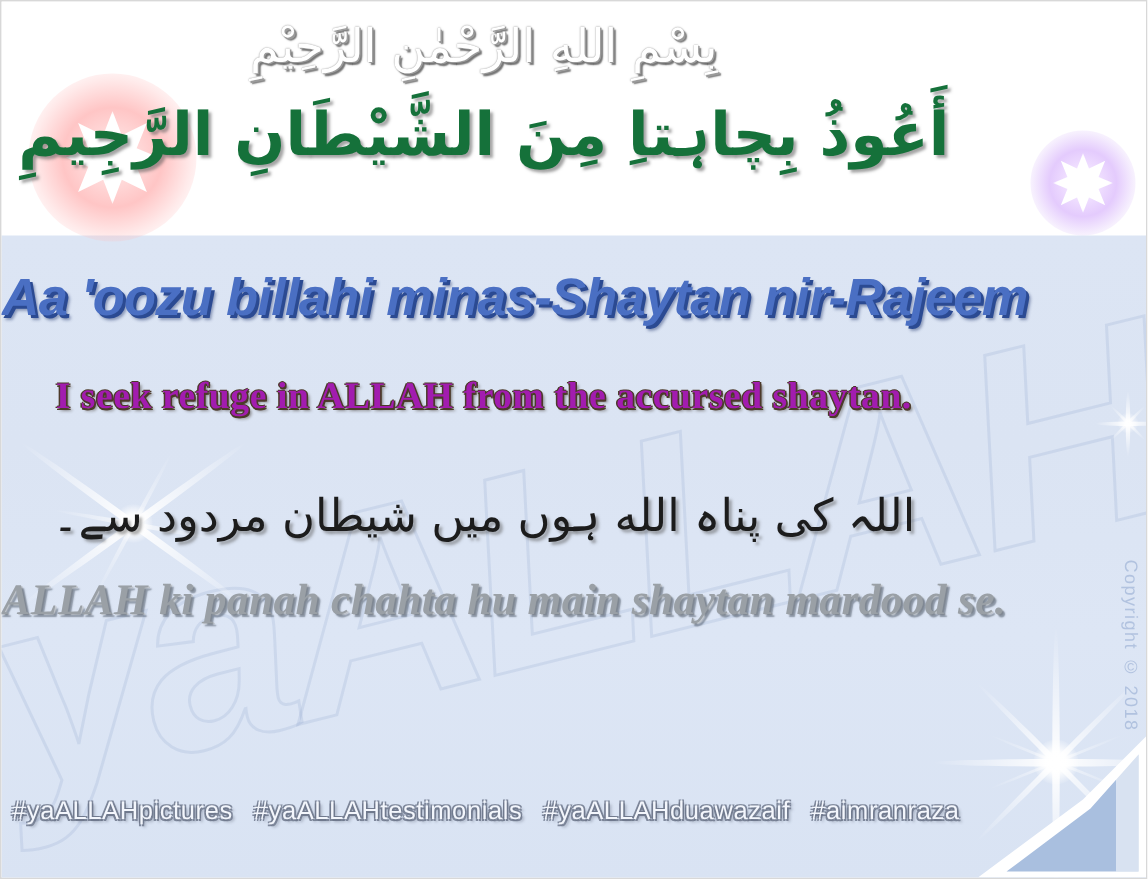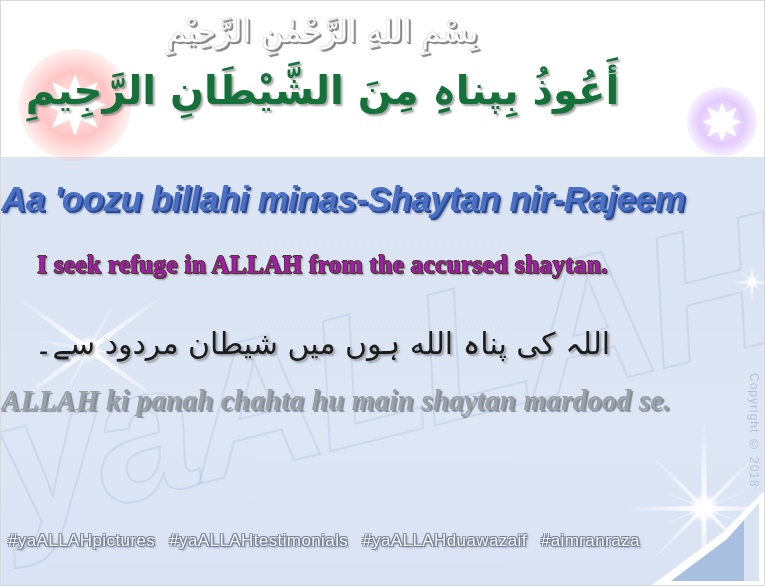--- a/index.html
+++ b/index.html
@@ -251,20 +251,20 @@
 
   <svg id="page-curl" viewBox="0 0 138 108">
     <polygon points="138,14 138,108 26,108 96,56" fill="#ffffff"></polygon>
     <polygon points="133,26 133,104 45,104 101,62" fill="#a9bfdf"></polygon>
     <polygon points="133,26 133,104 118,104 118,34" fill="#ffffff" opacity="0.55"></polygon>
   </svg>
 
   <div id="copyright">Copyright © 2018</div>
 
   <div class="line" id="bismillah">بِسْمِ اللهِ الرَّحْمٰنِ الرَّحِيْمِ</div>
-  <div class="line" id="arabic-dua">أَعُوذُ بِپناہِ مِنَ الشَّيْطَانِ الرَّجِيمِ</div>
+  <div class="line" id="arabic-dua">أَعُوذُ بِچاہتاِ مِنَ الشَّيْطَانِ الرَّجِيمِ</div>
   <div class="line" id="translit">Aa 'oozu billahi minas-Shaytan nir-Rajeem</div>
   <div class="line" id="english">I seek refuge in ALLAH from the accursed shaytan.</div>
   <div class="line" id="urdu">اللہ کی پناہ الله ہوں میں شیطان مردود سے۔</div>
   <div class="line" id="roman-urdu">ALLAH ki panah chahta hu main shaytan mardood se.</div>
   <div class="line" id="hashtags"><span class="tag">#yaALLAHpictures</span><span class="tag">#yaALLAHtestimonials</span><span class="tag">#yaALLAHduawazaif</span><span class="tag">#aimranraza</span></div>
 
 </div>
 
 </body></html>

